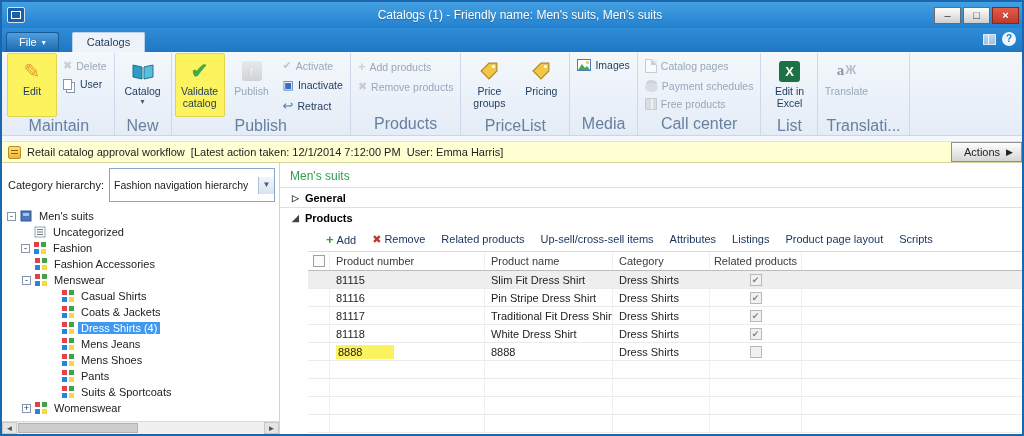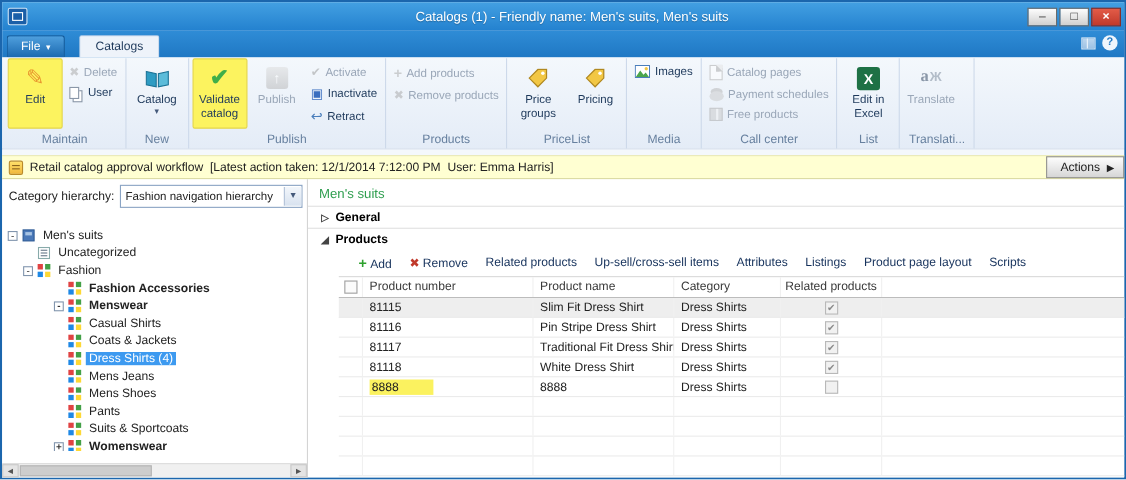--- a/index.html
+++ b/index.html
@@ -23,21 +23,21 @@
   .tab { background:#eef3fa; border:1px solid #bcd0e8; border-bottom:none; border-radius:2px 2px 0 0; color:#1e395b; padding:3px 14px 4px; margin-left:13px; cursor:pointer; }
   .tabrow-right { position:absolute; right:6px; top:4px; display:flex; gap:6px; align-items:center; }
   .layout-glyph { width:13px; height:11px; border:1px solid #dce9f6; background:linear-gradient(#bcd6ee,#9dc2e4); position:relative; cursor:pointer; }
   .layout-glyph::after { content:""; position:absolute; left:4px; top:0; bottom:0; width:1px; background:#eef5fc; }
   .help-badge { width:14px; height:14px; border-radius:50%; background:#eef5fc; color:#1f78c4; font-weight:bold; font-size:10px; text-align:center; line-height:14px; cursor:pointer; }
 
   
   .ribbon { height:84px; background:linear-gradient(#f4f8fc,#e4ecf7); border-bottom:1px solid #c9d6e8; display:flex; align-items:stretch; padding:1px 2px 0; flex:0 0 auto; }
   .rgroup { display:flex; flex-direction:column; border-right:1px solid #cdd9ea; padding:0 3px; }
   .rbody { flex:1; display:flex; align-items:flex-start; gap:2px; }
-  .rlabel { text-align:center; font-size:11px; color:#67809f; padding:0 5px 2px; white-space:nowrap; }
+  .rlabel { text-align:center; font-size:16px; color:#67809f; padding:0 5px 2px; white-space:nowrap; }
   .rbtn-lg { width:50px; min-height:64px; display:flex; flex-direction:column; align-items:center; padding:3px 1px 0; font-size:10.5px; line-height:1.15; text-align:center; color:#1e395b; border:1px solid transparent; border-radius:2px; cursor:pointer; }
   .rbtn-lg .bigicon { height:28px; display:flex; align-items:center; justify-content:center; }
   .rbtn-lg.hl { background:#fcf35f; border-color:#e3d54b; }
   .rstack { display:flex; flex-direction:column; gap:4px; padding-top:5px; }
   .rbtn-sm { display:flex; align-items:center; gap:4px; font-size:10.5px; color:#1e395b; padding:1px 4px; white-space:nowrap; border-radius:2px; cursor:pointer; }
   .dis { color:#9aa7b8 !important; cursor:default; }
   .dis .gi { opacity:.5; filter:grayscale(1); }
 
   .gi { display:inline-flex; align-items:center; justify-content:center; }
   .g-edit { color:#e8962e; font-size:20px; transform:rotate(0deg); }
@@ -63,31 +63,31 @@
   .notif { height:22px; background:#ffffd2; border-top:1px solid #e8e8b8; border-bottom:1px solid #d4d49a; display:flex; align-items:center; padding-left:6px; flex:0 0 auto; }
   .wf-icon { width:13px; height:13px; background:linear-gradient(#ffe06a,#f0b73c); border:1px solid #b98a2a; border-radius:2px; margin-right:6px; position:relative; }
   .wf-icon::after { content:""; position:absolute; left:2px; top:3px; right:2px; height:1px; background:#8a641d; box-shadow:0 3px 0 #8a641d; }
   .notif-text { white-space:pre; color:#222; }
   .actions-btn { margin-left:auto; height:20px; border:1px solid #8f8f8f; background:linear-gradient(#fdfdfd,#d6d6d6); display:flex; align-items:center; gap:6px; padding:0 8px 0 12px; font-size:11px; color:#222; cursor:pointer; }
   .actions-arrow { font-size:9px; }
 
   
   .content { flex:1; display:flex; min-height:0; background:#fff; }
 
-  .leftpanel { width:278px; flex:0 0 auto; border-right:1px solid #d4d4d4; display:flex; flex-direction:column; min-height:0;gap:11px; }
+  .leftpanel { width:278px; flex:0 0 auto; border-right:1px solid #d4d4d4; display:flex; flex-direction:column; min-height:0; }
   .hier-row { display:flex; align-items:center; gap:5px; padding:5px 4px 4px 6px; flex:0 0 auto; }
   .hier-label { white-space:nowrap; color:#222; }
-  .combo { flex:1; display:flex; border:1px solid #8aa4c4; background:#fff; height:21px; align-items:center; cursor:pointer; }
+  .combo { flex:1; display:flex; border:1px solid #8aa4c4; background:#fff; height:34px; align-items:center; cursor:pointer; }
   .combo-val { flex:1; padding:0 4px; white-space:nowrap; overflow:hidden; font-size:10.5px; }
   .combo-arrow { width:16px; height:17px; background:linear-gradient(#f2f6fb,#d8e2ef); border-left:1px solid #aebfd6; text-align:center; line-height:16px; font-size:8px; color:#44597a; }
   .tree { flex:1; overflow:hidden; padding-top:2px; }
   .titem { display:flex; align-items:center; height:16px; gap:4px; cursor:pointer; white-space:nowrap; }
   .titem .tlabel { padding:0 3px; }
   .titem.sel .tlabel { background:#3d9af0; color:#fff; }
-  .lvl0 { padding-left:5px; } .lvl1 { padding-left:19px; } .lvl2 { padding-left:47px;font-weight:bold; } .lvl3 { padding-left:47px; }
+  .lvl0 { padding-left:5px; } .lvl1 { padding-left:19px; } .lvl2 { padding-left:20px; } .lvl3 { padding-left:47px; }
   .exp { width:9px; height:9px; flex:0 0 auto; border:1px solid #8296ae; background:#fff; font-size:9px; line-height:7px; text-align:center; color:#333; }
   .exp:empty { border-color:transparent; background:transparent; }
   .tico { width:12px; height:12px; flex:0 0 auto; display:inline-flex; }
   .hscroll { height:13px; flex:0 0 auto; background:#f0f0f0; border-top:1px solid #dcdcdc; display:flex; align-items:stretch; }
   .harrow { width:15px; background:#e4e4e4; border:1px solid #c8c8c8; font-size:8px; color:#555; text-align:center; line-height:11px; cursor:pointer; }
   .hthumb { width:120px; background:#cdcdcd; border:1px solid #b4b4b4; margin:1px 0 1px 1px; cursor:grab; }
 
   .mainpanel { flex:1; display:flex; flex-direction:column; min-height:0; }
   .panel-title { color:#2f9e4f; font-size:12px; padding:6px 0 4px 10px; flex:0 0 auto; }
   .section-hdr { display:flex; align-items:center; gap:6px; height:20px; padding-left:12px; border-top:1px solid #e0e0e0; font-weight:bold; color:#000; cursor:pointer; flex:0 0 auto; }

